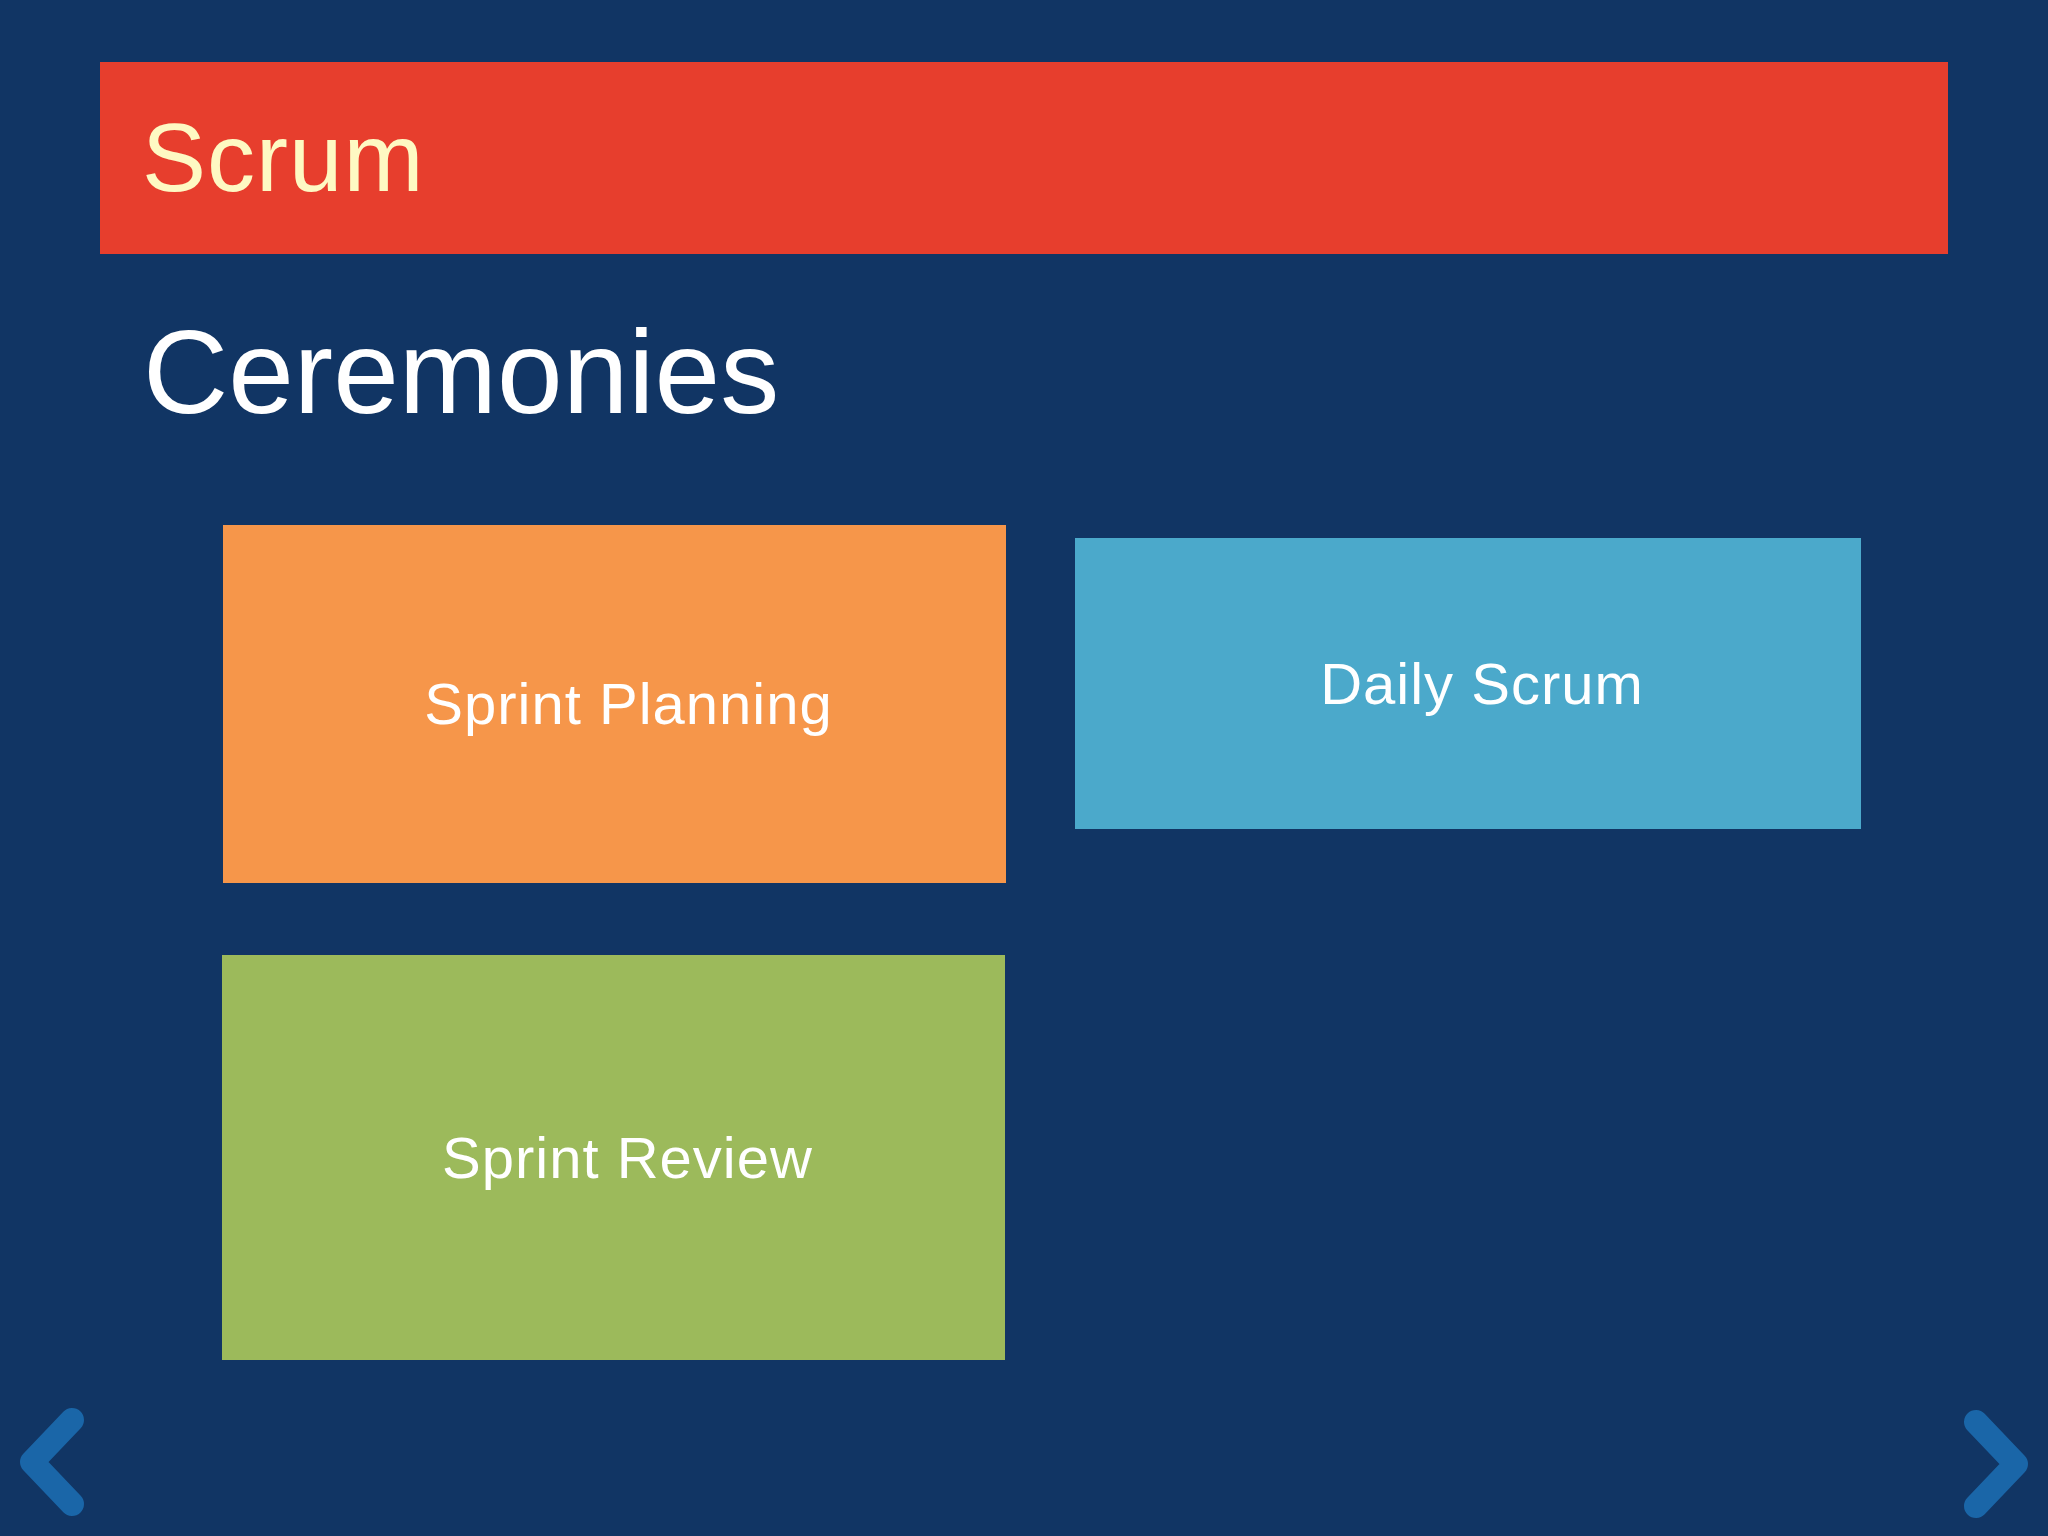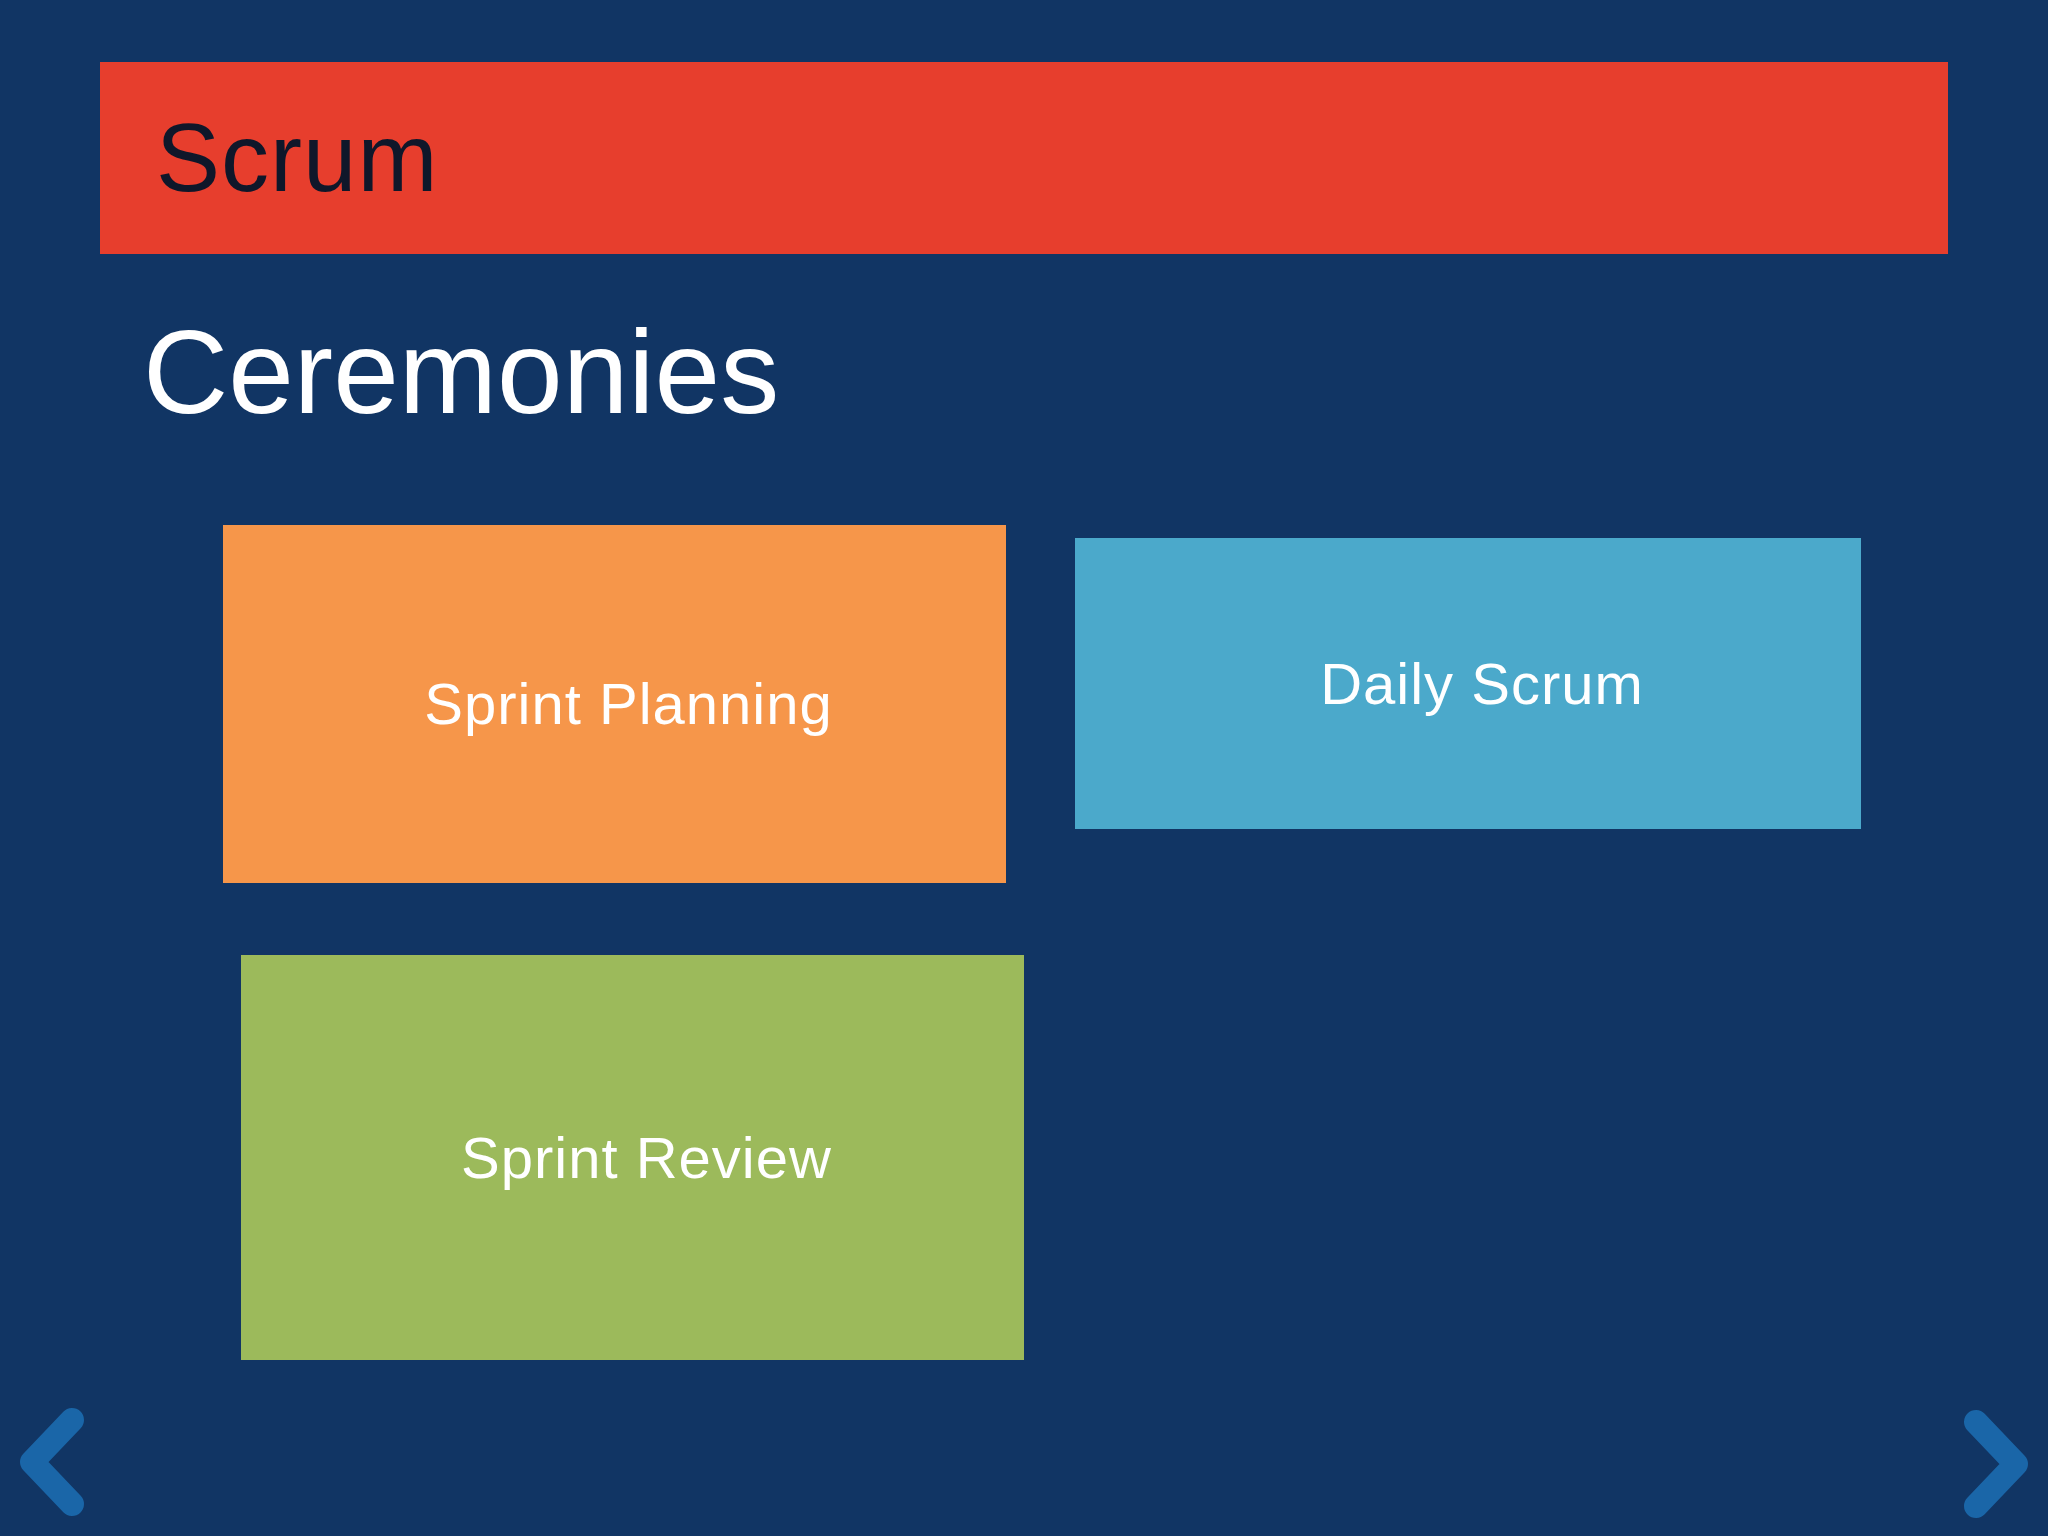--- a/index.html
+++ b/index.html
@@ -19,24 +19,24 @@
     position: absolute;
     left: 100px;
     top: 62px;
     width: 1848px;
     height: 192px;
     background: var(--color-red, #E73E2D);
     display: flex;
     align-items: center;
   }
   .banner-title {
-    color: #0f172a;
+    color: #fef9c3;
     font-size: 96px;
     font-weight: 300;
-    padding-left: 56px;
+    padding-left: 42px;
     letter-spacing: 1px;
     line-height: 1;
   }
   .heading {
     position: absolute;
     left: 123px;
     top: 308px;
     color: #ffffff;
     font-size: 118px;
     font-weight: 400;
@@ -86,21 +86,21 @@
   <div class="heading">Ceremonies</div>
 
   <div class="tile tile-sprint-planning" style="background: rgb(246, 150, 74);">
     <div class="tile-label">Sprint Planning</div>
   </div>
 
   <div class="tile tile-daily-scrum" style="background: rgb(75, 169, 203);">
     <div class="tile-label">Daily Scrum</div>
   </div>
 
-  <div class="tile tile-sprint-review" style="background: rgb(156, 186, 91); margin-left: 19px;">
+  <div class="tile tile-sprint-review" style="background: rgb(156, 186, 91);">
     <div class="tile-label">Sprint Review</div>
   </div>
 
 
   <div class="nav-chevron nav-prev">
     <span>
       <svg viewBox="0 0 80 112">
         <polyline points="62,14 22,56 62,98" fill="none" stroke="currentColor" stroke-width="24" stroke-linecap="round" stroke-linejoin="round"></polyline>
       </svg>
     </span>

